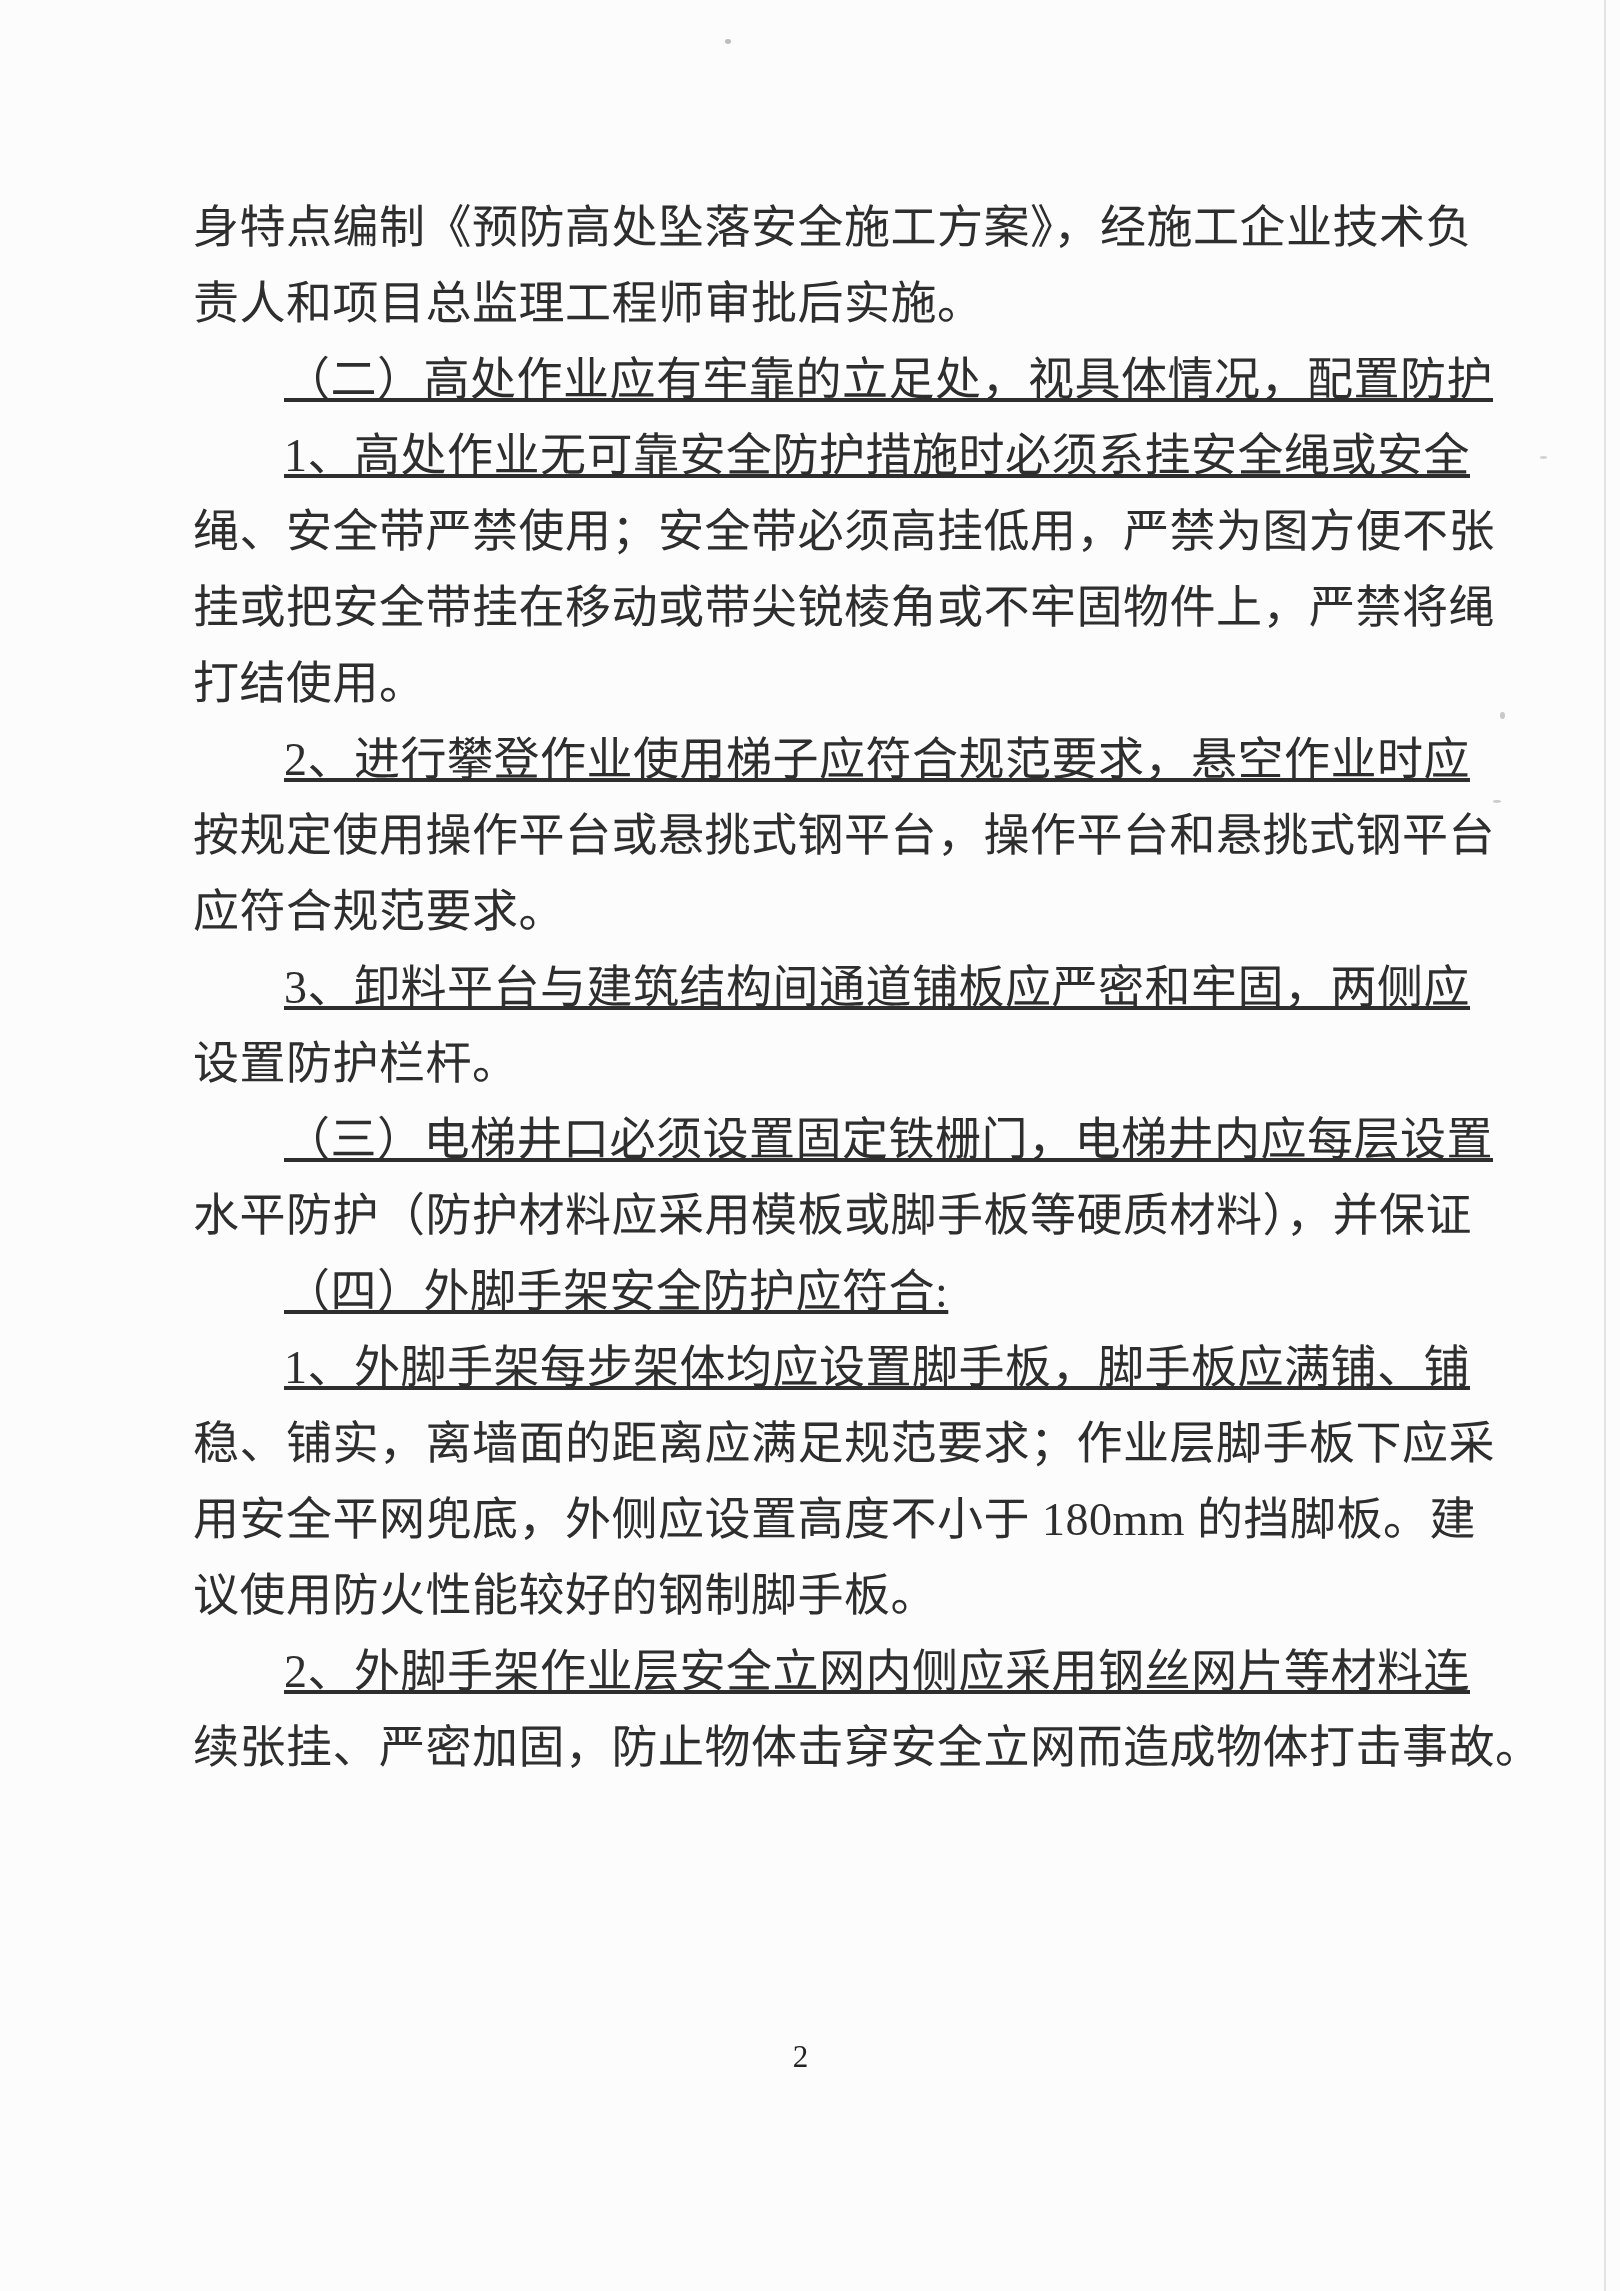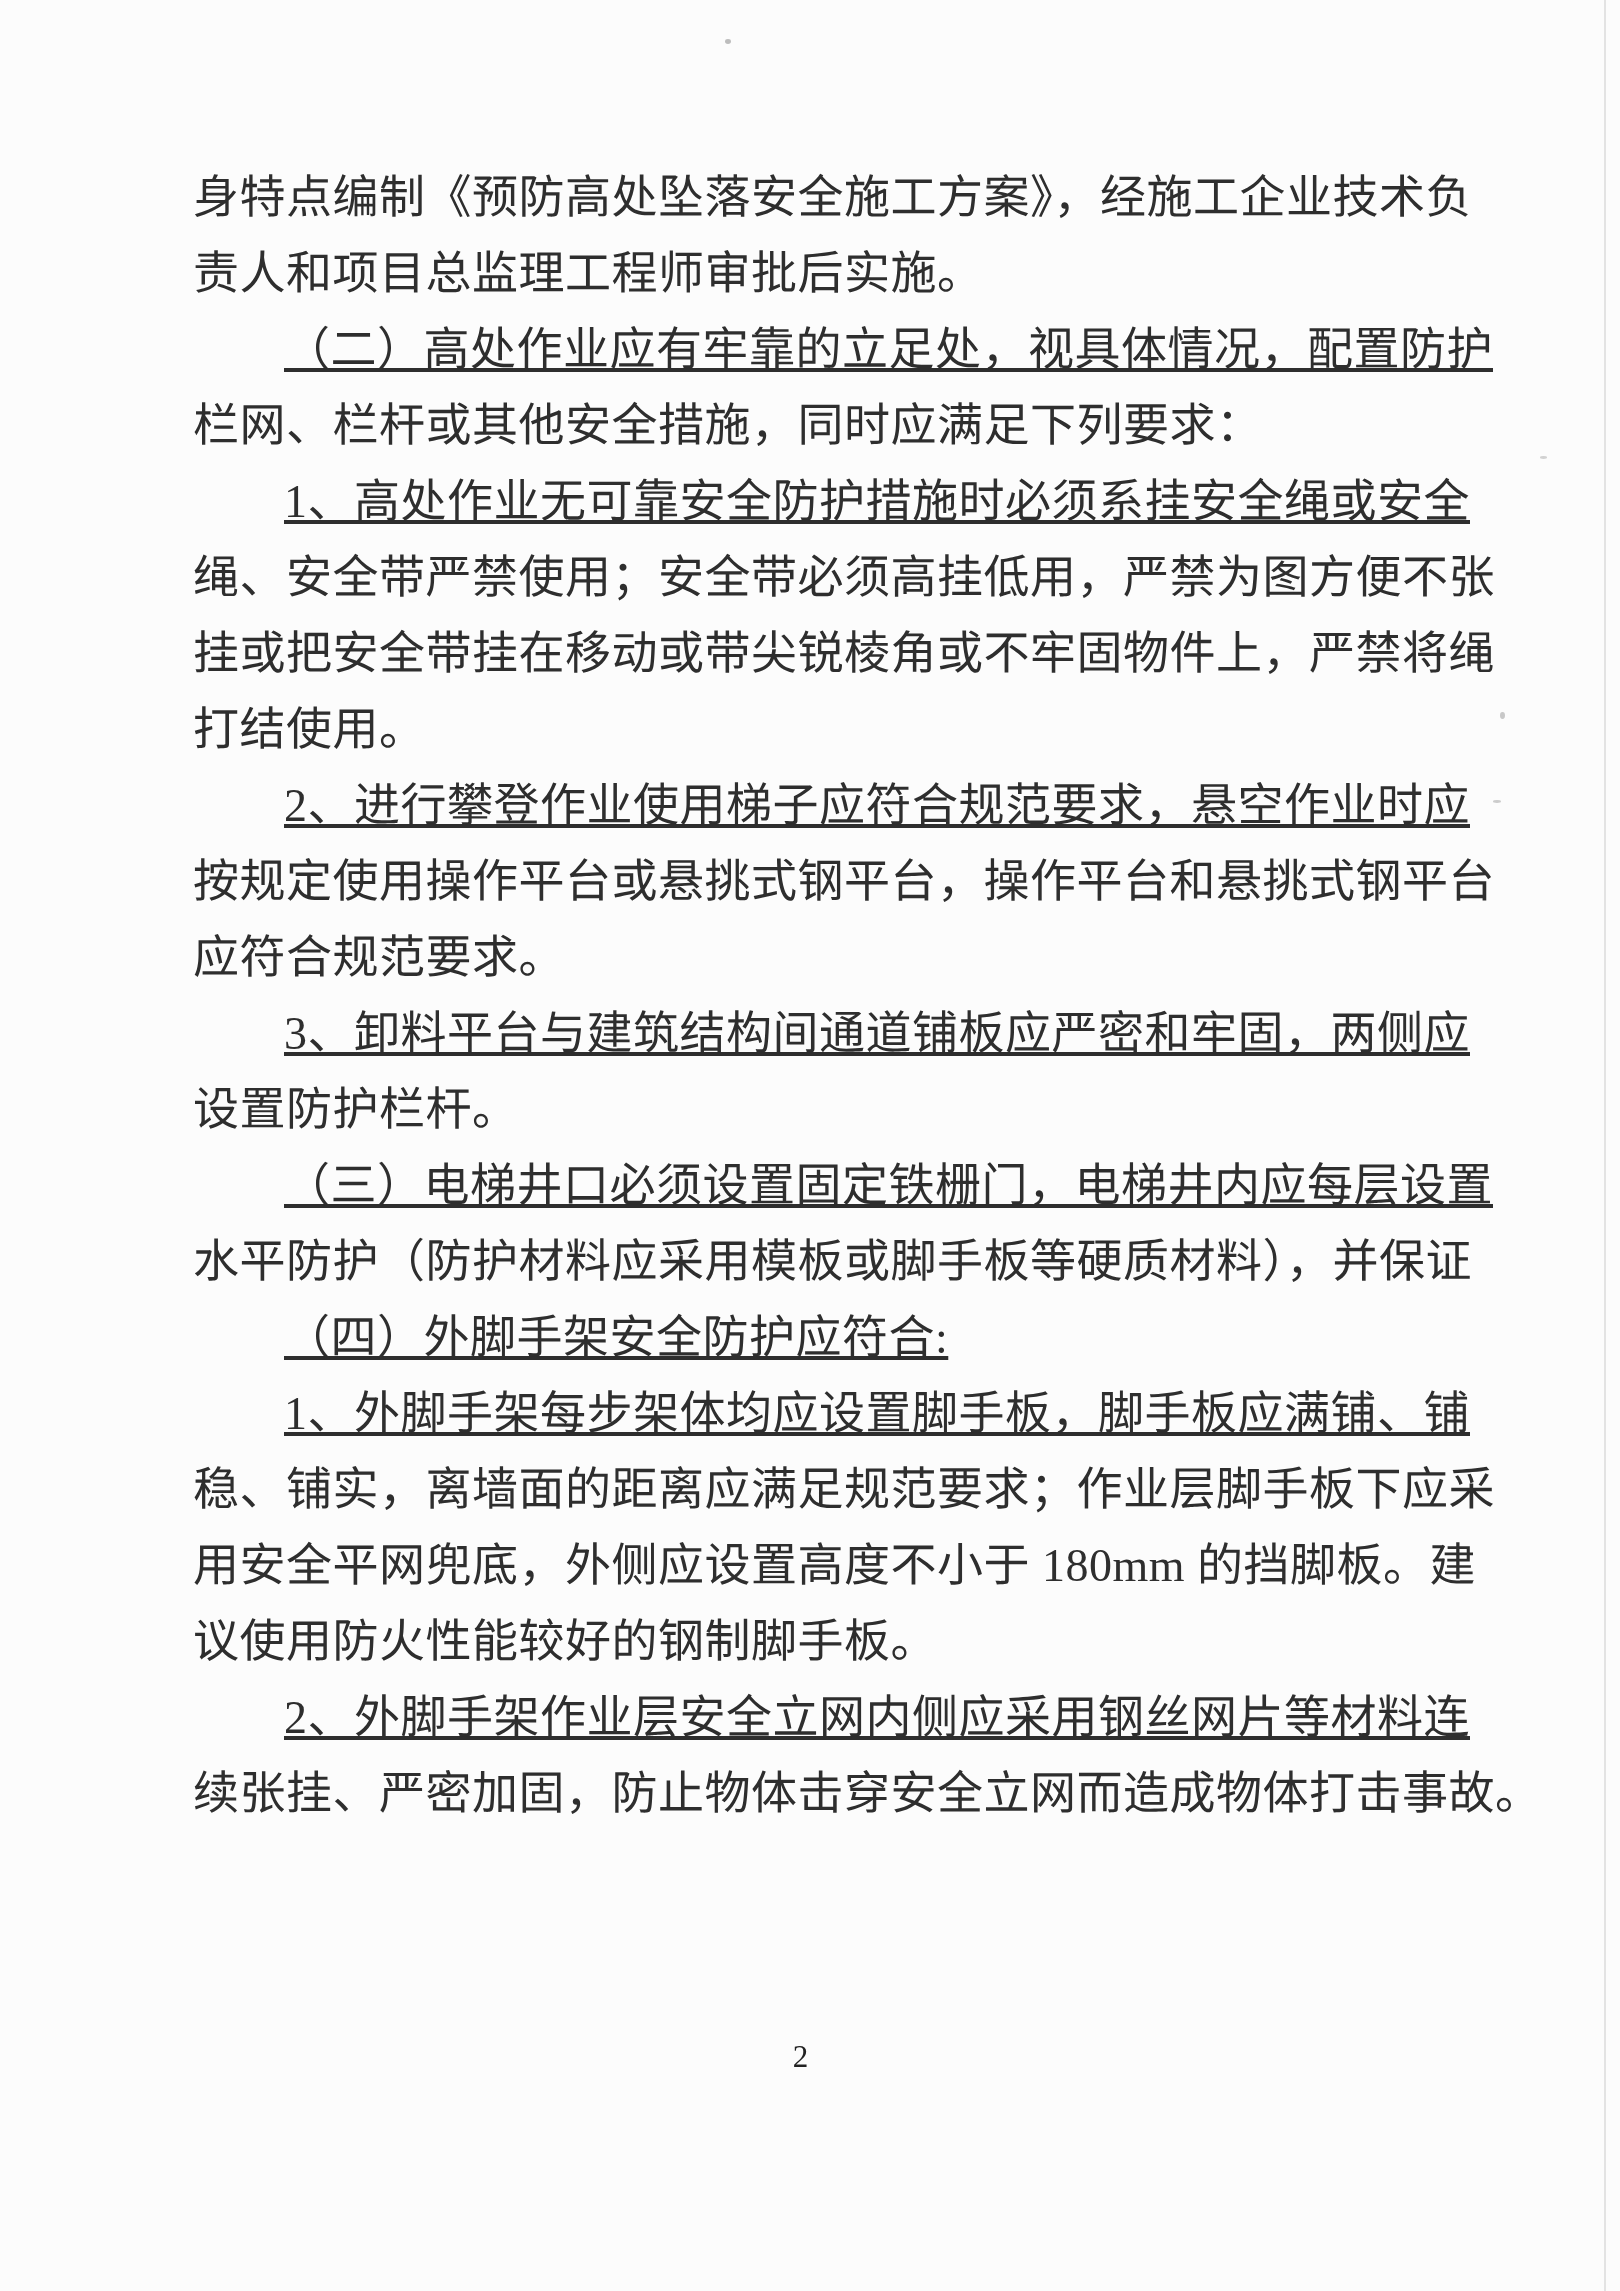--- a/index.html
+++ b/index.html
@@ -11,21 +11,21 @@
     position: relative;
     width: 1620px;
     height: 2292px;
     background: #fcfcfc;
     overflow: hidden;
     font-family: "Liberation Serif", "DejaVu Serif", serif;
   }
   .text-block {
     position: absolute;
     left: 193px;
-    top: 160px;
+    top: 190px;
     width: 1264px;
   }
   .line {
     height: 76px;
     line-height: 76px;
     font-size: 46px;
     color: #2e2e2e;
     letter-spacing: 0.5px;
     white-space: nowrap;
     font-weight: 400;
@@ -65,21 +65,20 @@
 </style>
 </head>
 <body>
 
 <div class="page">
 
   <div class="text-block">
     <div class="line">身特点编制《预防高处坠落安全施工方案》，经施工企业技术负</div>
     <div class="line">责人和项目总监理工程师审批后实施。</div>
     <div class="line indent">（二）高处作业应有牢靠的立足处，视具体情况，配置防护</div>
-    <div class="line">栏网、栏杆或其他安全措施，同时应满足下列要求：</div>
     <div class="line indent">1、高处作业无可靠安全防护措施时必须系挂安全绳或安全</div>
     <div class="line">绳、安全带严禁使用；安全带必须高挂低用，严禁为图方便不张</div>
     <div class="line">挂或把安全带挂在移动或带尖锐棱角或不牢固物件上，严禁将绳</div>
     <div class="line">打结使用。</div>
     <div class="line indent">2、进行攀登作业使用梯子应符合规范要求，悬空作业时应</div>
     <div class="line">按规定使用操作平台或悬挑式钢平台，操作平台和悬挑式钢平台</div>
     <div class="line">应符合规范要求。</div>
     <div class="line indent">3、卸料平台与建筑结构间通道铺板应严密和牢固，两侧应</div>
     <div class="line">设置防护栏杆。</div>
     <div class="line indent">（三）电梯井口必须设置固定铁栅门，电梯井内应每层设置</div>

